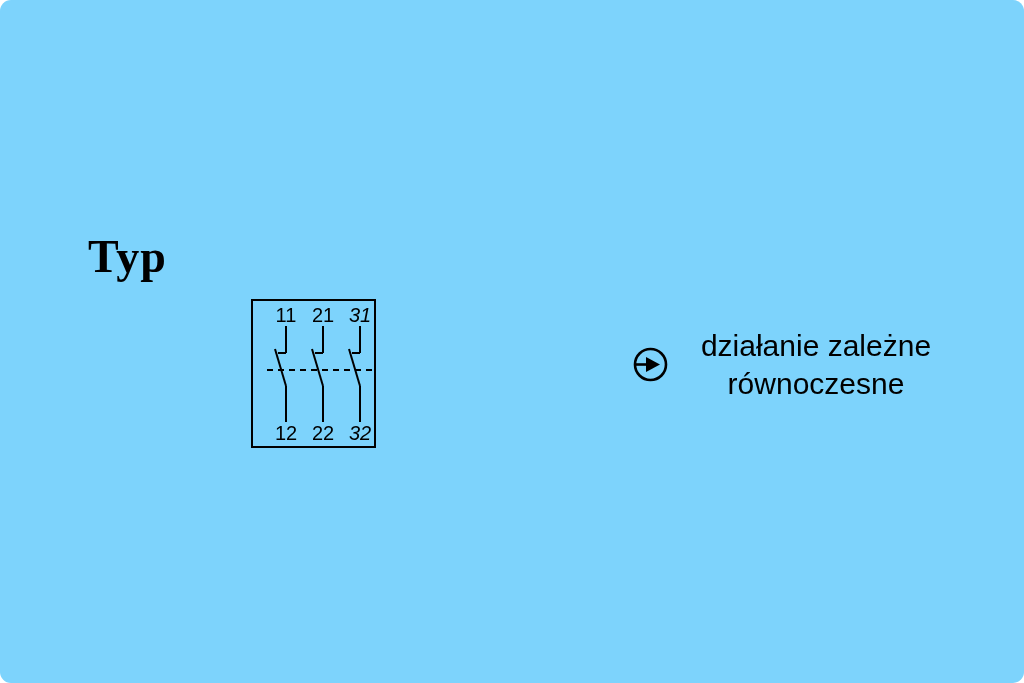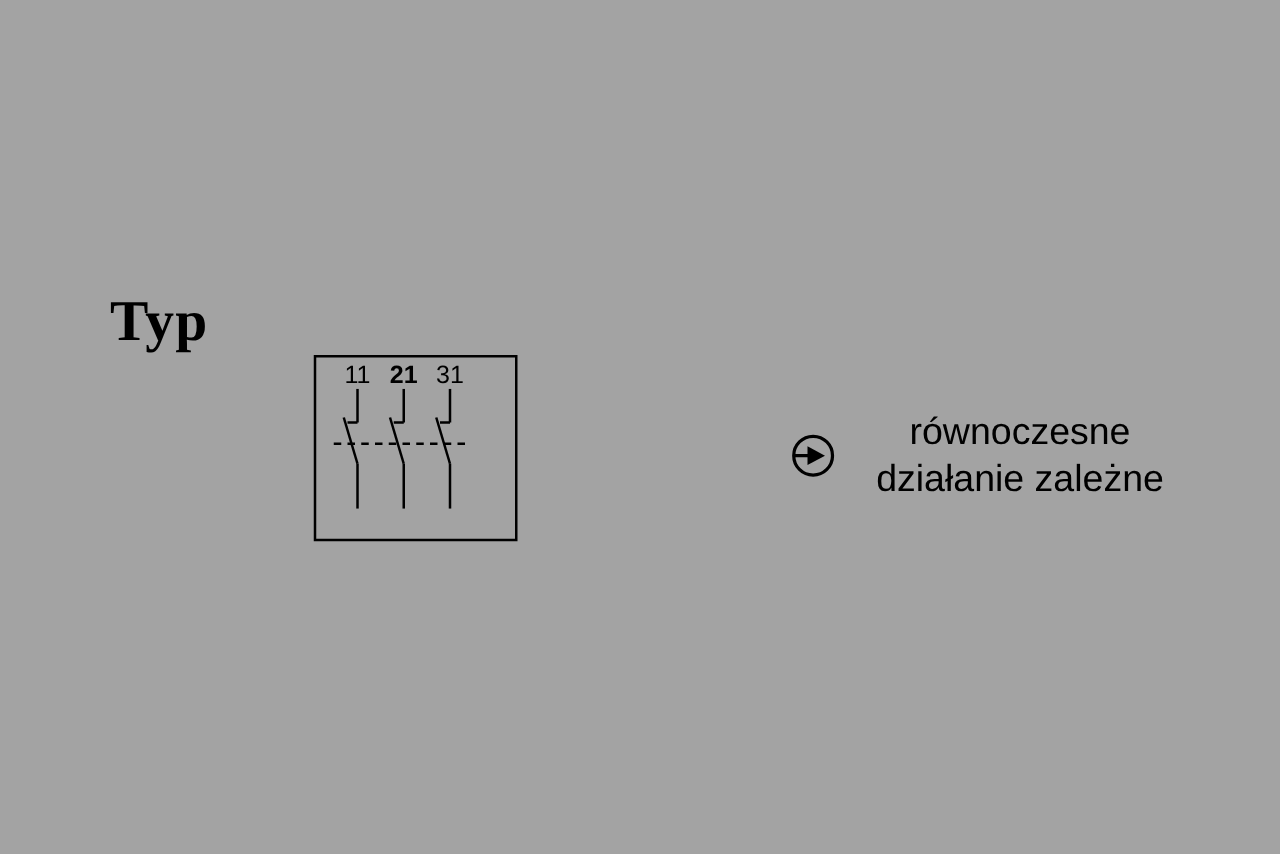--- a/index.html
+++ b/index.html
@@ -4,24 +4,25 @@
 <style>
   html, body {
     margin: 0;
     padding: 0;
     background: #ffffff;
   }
   .page {
     position: relative;
     width: 1024px;
     height: 683px;
-    background: #a3a3a3;
+    background: #7dd3fc;
     font-family: "Liberation Sans", sans-serif;
     color: #000000;
     overflow: hidden;
+    border-radius: 11px;
   }
   .abs { position: absolute; }
 
   .col-header {
     font-family: "Liberation Serif", serif;
     font-weight: 700;
     font-size: 46px;
     line-height: 1;
     letter-spacing: 1px;
     color: #000;
@@ -34,22 +35,22 @@
     top: 355px;
     font-weight: 700;
     font-size: 34px;
     line-height: 1;
     color: #000;
   }
 
   
   .schematic-box {
     left: 251px;
-    top: 284px;
-    width: 163px;
+    top: 299px;
+    width: 125px;
     height: 149px;
     border: 2px solid #000;
     box-sizing: border-box;
   }
   .terminal-row {
     position: absolute;
     left: 0;
     width: 133px;
     height: 22px;
     font-size: 20px;
@@ -57,22 +58,22 @@
   }
   .terminal-row.top    { top: 3px; }
   .terminal-row.bottom { top: 121px; }
   .terminal-label {
     position: absolute;
     width: 40px;
     text-align: center;
     color: #000;
   }
   .t0 { left: 13px; }
-  .t1 { left: 50px; font-weight: bold; }
-  .t2 { left: 87px; }
+  .t1 { left: 50px; }
+  .t2 { left: 87px; font-style: italic; }
 
   .contacts-svg {
     position: absolute;
     left: 0;
     top: 25px;
     width: 133px;
     height: 96px;
   }
 
   .contacts-count-label {
@@ -136,27 +137,32 @@
       <g stroke="#000" stroke-width="2" fill="none">
         <line x1="107" y1="0" x2="107" y2="27"></line>
         <line x1="107" y1="27" x2="99" y2="27"></line>
         <line x1="107" y1="60" x2="96" y2="23"></line>
         <line x1="107" y1="60" x2="107" y2="96"></line>
       </g>
 
       <line x1="14" y1="44" x2="121" y2="44" stroke="#000" stroke-width="2" stroke-dasharray="6 5"></line>
     </svg>
 
+    <div class="terminal-row bottom">
+      <span class="terminal-label t0">12</span>
+      <span class="terminal-label t1">22</span>
+      <span class="terminal-label t2">32</span>
+    </div>
   </div>
 
 
   <svg class="abs action-icon" viewBox="0 0 37 37" xmlns="http://www.w3.org/2000/svg">
     <circle cx="18.5" cy="18.5" r="15.5" fill="none" stroke="#000" stroke-width="2.6"></circle>
     <line x1="4" y1="18.5" x2="15" y2="18.5" stroke="#000" stroke-width="2.6"></line>
     <polygon points="14,11 14,26 28,18.5" fill="#000"></polygon>
   </svg>
 
   <div class="abs description-text">
+    <div>działanie zależne</div>
     <div>równoczesne</div>
-    <div>działanie zależne</div>
   </div>
 
 </div>
 
 </body></html>

